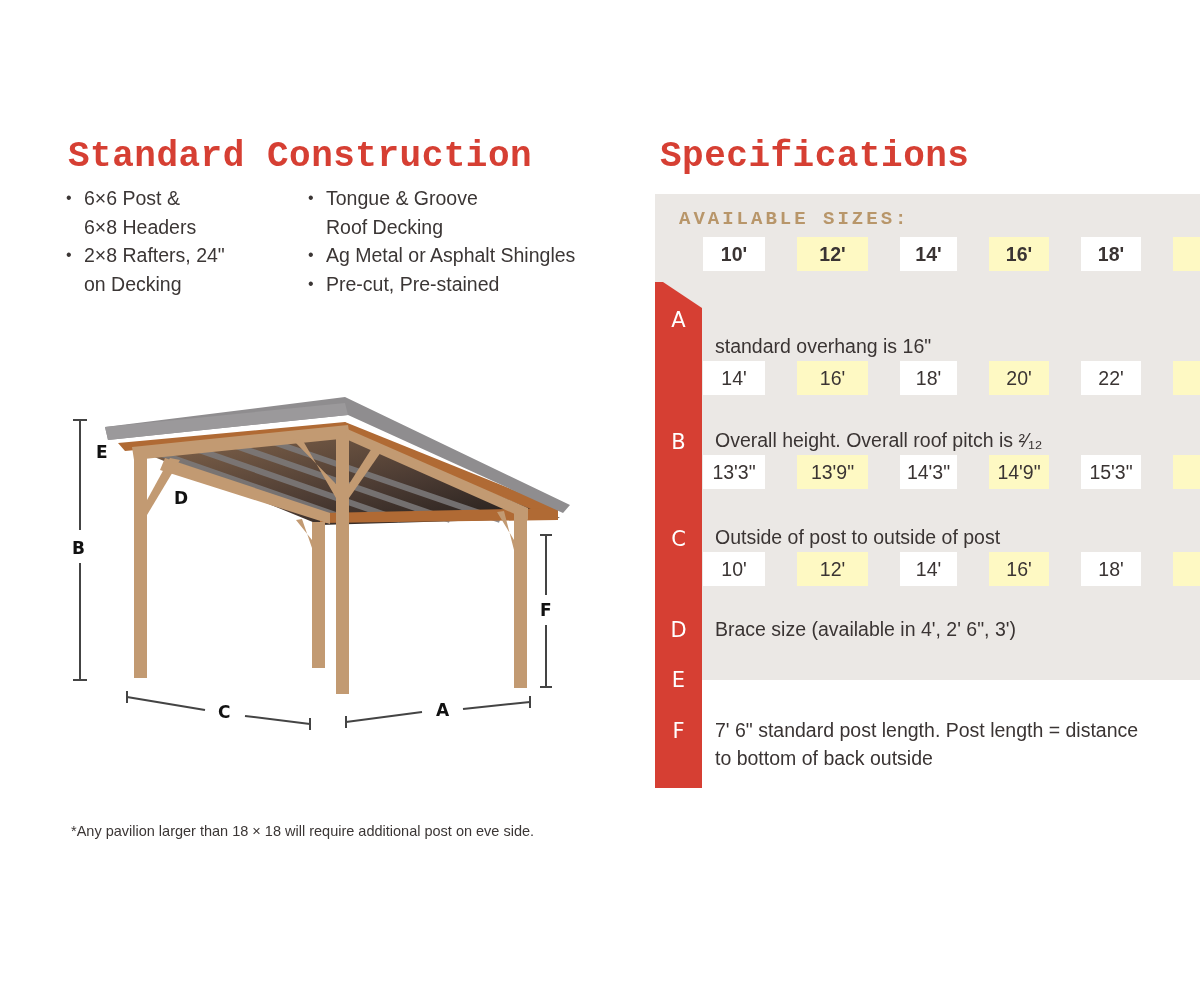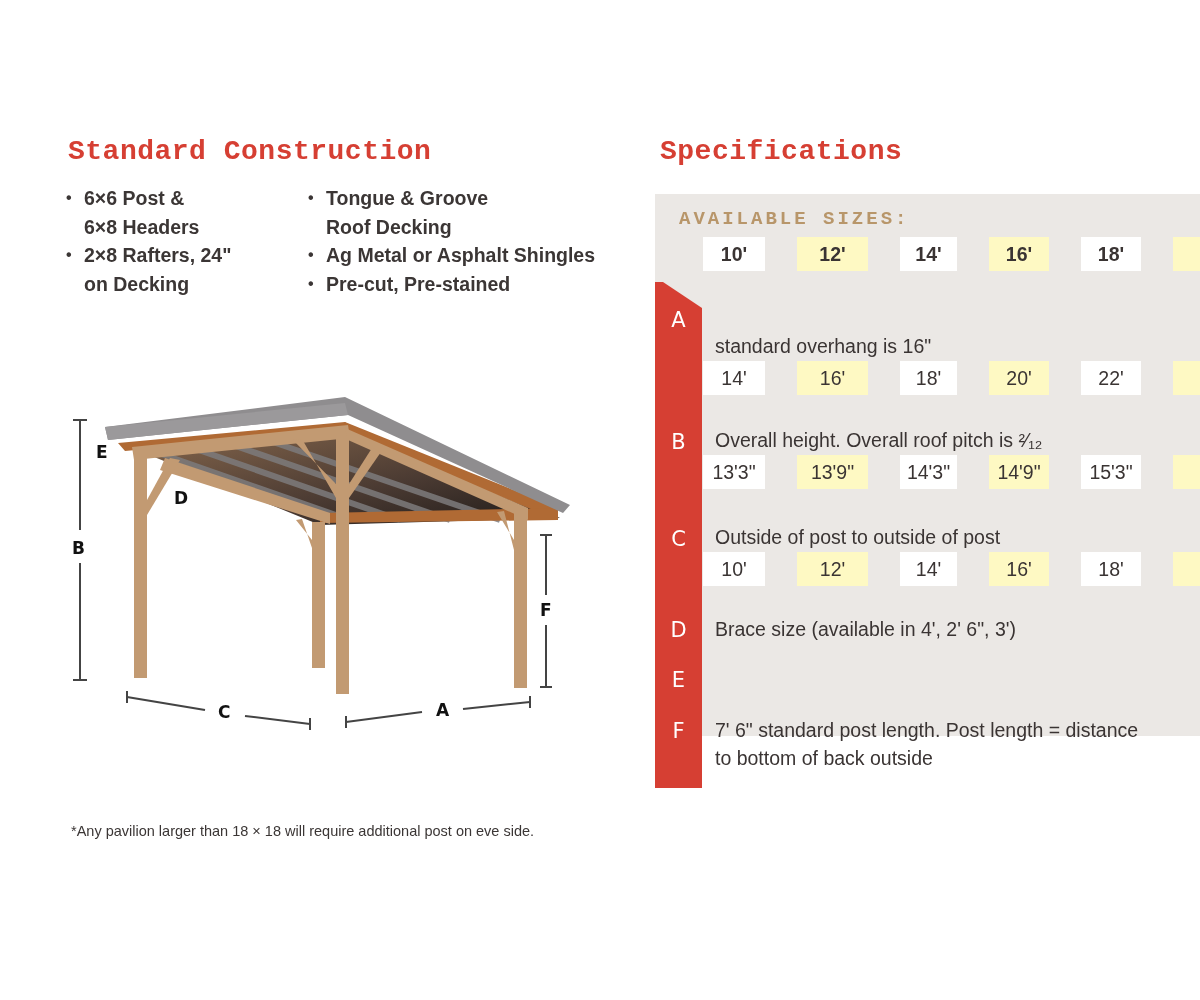--- a/index.html
+++ b/index.html
@@ -3,41 +3,41 @@
   <meta charset="utf-8">
   <style>
     * { box-sizing: border-box; margin: 0; padding: 0; }
     html, body { width: 1200px; height: 1000px; background: #ffffff; overflow: hidden; }
     body { position: relative; font-family: "Liberation Sans", sans-serif; color: #3a3433; }
 
     .heading {
       position: absolute;
       font-family: "Liberation Mono", "DejaVu Sans Mono", monospace;
       font-weight: bold;
-      font-size: 28px;
+      font-size: 36px;
       color: #d63f33;
       letter-spacing: 0.5px;
     }
     #h-construction { left: 68px; top: 136px; }
     #h-specs { left: 660px; top: 136px; }
 
     .bullets { position: absolute; top: 184px; list-style: none; font-size: 19.5px; line-height: 28.5px; color: #3b3635; }
-    .bullets li { position: relative; padding-left: 18px; font-weight: bold; }
+    .bullets li { position: relative; padding-left: 18px; }
     .bullets li::before { content: "•"; position: absolute; left: 0; top: 0; font-size: 16px; }
     #bullets-left { left: 66px; width: 230px; }
     #bullets-right { left: 308px; width: 300px; }
 
     
     #diagram { position: absolute; left: 60px; top: 390px; width: 520px; height: 350px; }
     .dim-label { font-family: "DejaVu Sans", sans-serif; font-weight: bold; font-size: 17px; fill: #111; }
 
     #footnote { position: absolute; left: 71px; top: 823px; font-size: 14.5px; color: #3b3635; }
 
     
-    #spec-panel { position: absolute; left: 655px; top: 194px; width: 545px; height: 542px; background: #ebe8e5; }
+    #spec-panel { position: absolute; left: 655px; top: 194px; width: 545px; height: 486px; background: #ebe8e5; }
     #sizes-label {
       position: absolute; left: 24px; top: 14px;
       font-family: "Liberation Mono", "DejaVu Sans Mono", monospace;
       font-weight: bold; font-size: 19px; color: #b8966a; letter-spacing: 3px;
     }
     .size-row { position: absolute; left: 48px; height: 34px; display: flex; gap: 32px; }
     .size-cell {
       height: 34px; display: flex; align-items: center; justify-content: center;
       font-size: 19.5px; color: #3a3433;
     }

